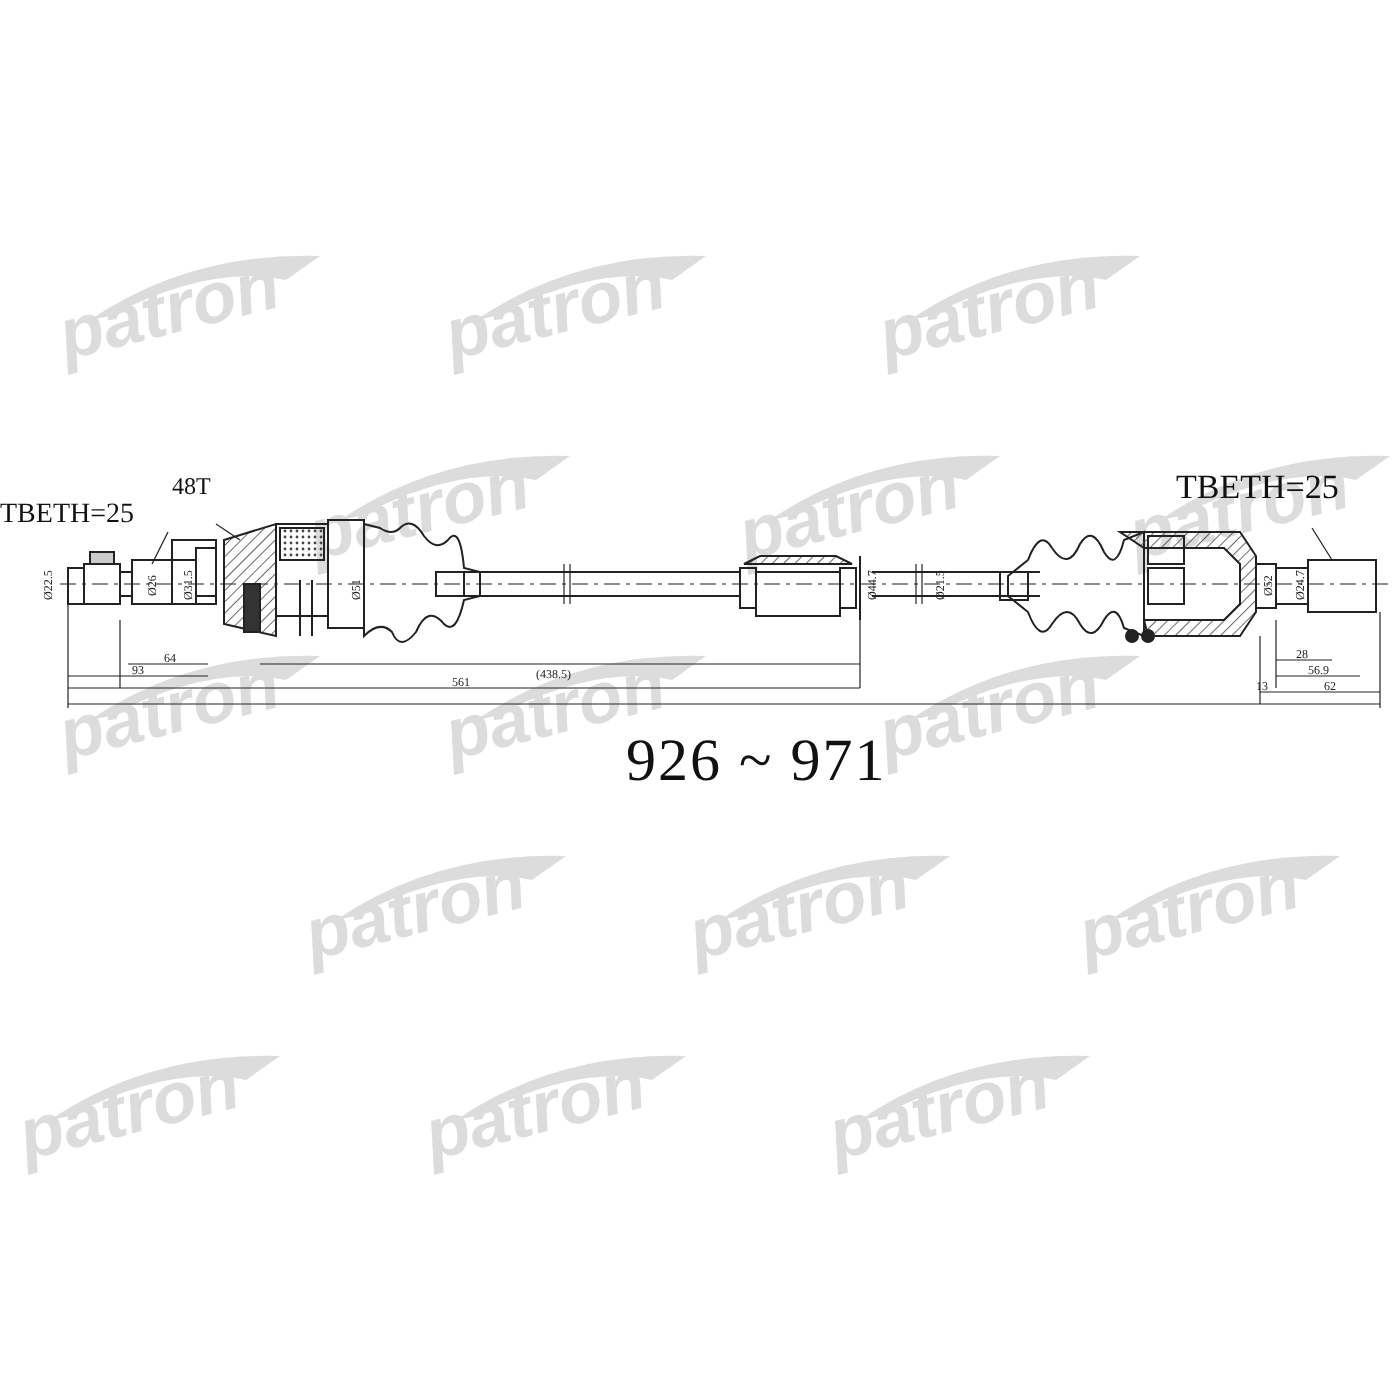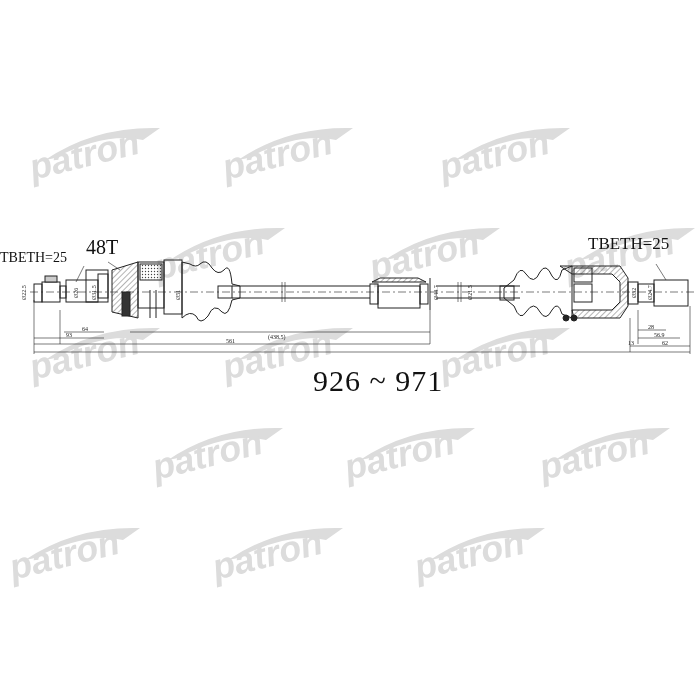--- a/index.html
+++ b/index.html
@@ -3,21 +3,21 @@
 <meta charset="utf-8">
 <style>
   html, body { margin:0; padding:0; background:#ffffff; }
   body { width:700px; height:700px; position:relative; overflow:hidden; font-family:"Liberation Serif", serif; }
   .wm { position:absolute; width:150px; height:70px; }
   .wm svg { width:100%; height:100%; overflow:visible; }
   .wm text { font-family:"Liberation Sans", sans-serif; font-weight:bold; font-style:italic; font-size:36px; fill:#dcdcdc; }
   .label { position:absolute; color:#111; font-family:"Liberation Serif", serif; white-space:nowrap; }
   .big { font-size:30px; letter-spacing:1px; }
   .teeth { font-size:14px; }
-  .t48 { font-size:20px; }
+  .t48 { font-size:12px; }
   #drawing { position:absolute; left:0; top:0; width:700px; height:700px; }
   .dim { font-family:"Liberation Serif", serif; font-size:6px; fill:#222; }
 </style>
 </head>
 <body>
 
 <div id="watermarks">
     <div class="wm" style="left: 25px; top: 118px;"><svg viewBox="0 0 150 70">
         <path d="M20,42 Q70,8 135,10 L118,22 Q80,14 30,40 Z" fill="#dcdcdc"></path>
         <text x="8" y="62" transform="rotate(-14 8 62)">patron</text>

